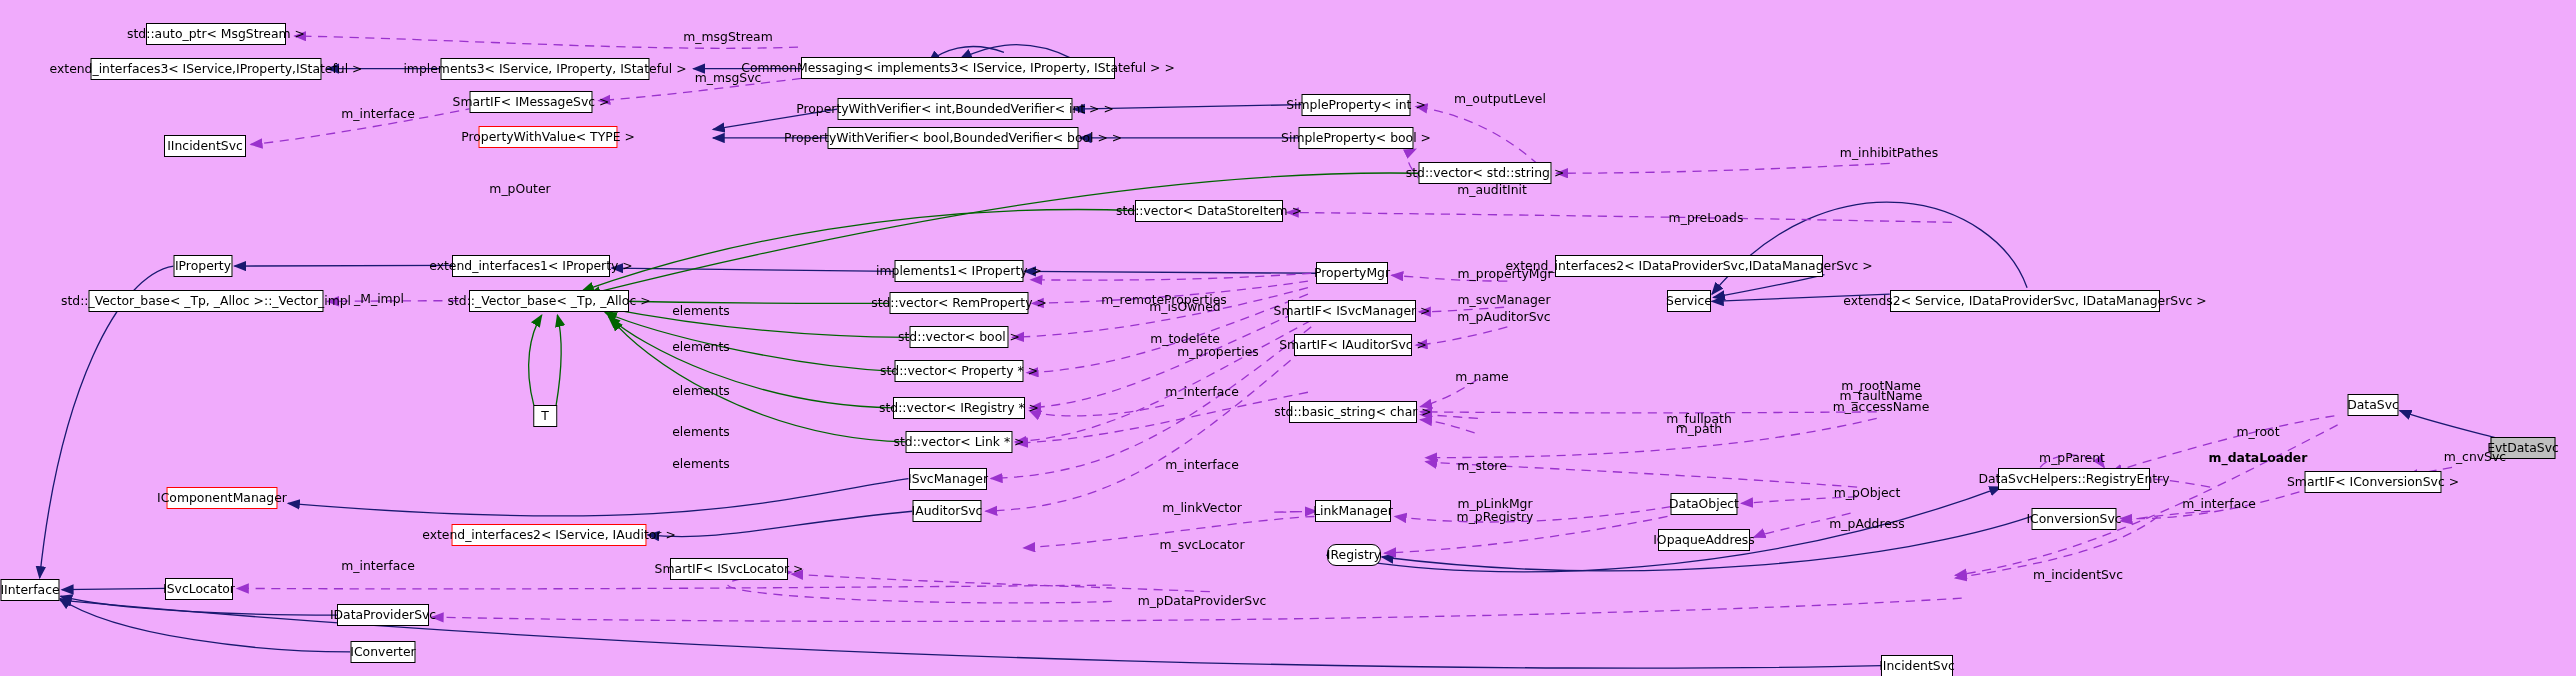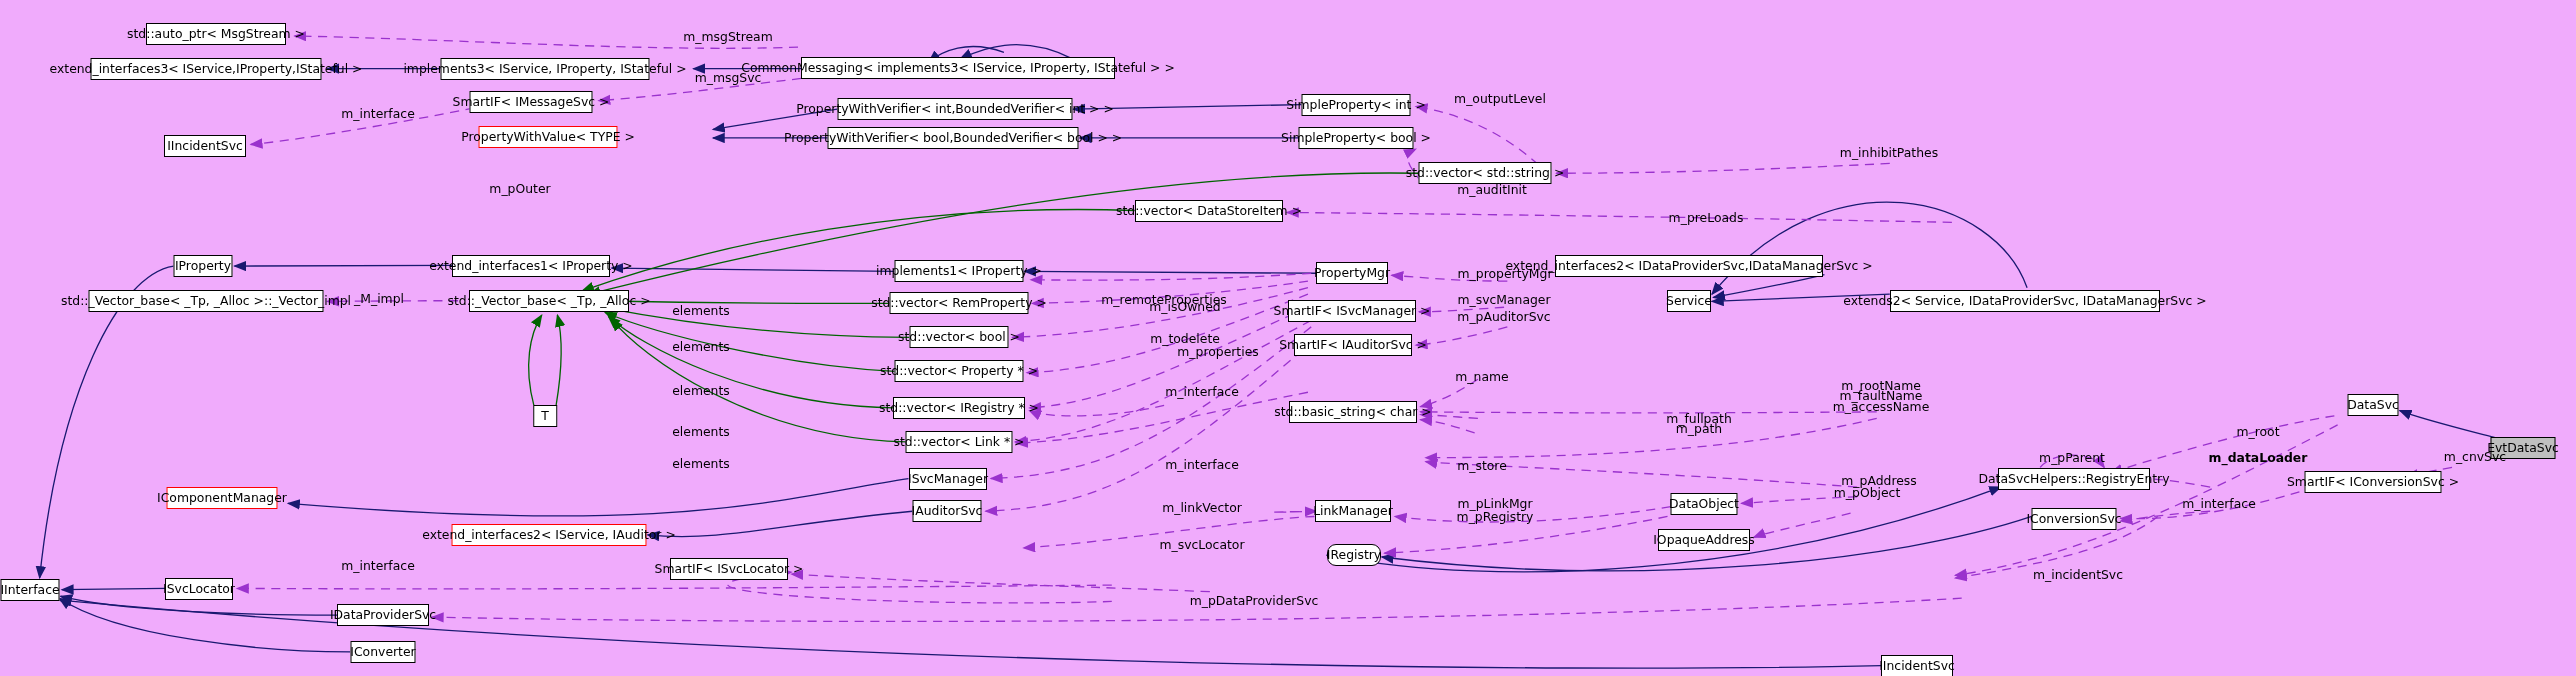--- a/index.html
+++ b/index.html
@@ -228,20 +228,20 @@
     <div class="elabel" style="left: 2475px; top: 457px;">m_cnvSvc</div>
     <div class="elabel" style="left: 2258px; top: 458px; font-weight: bold;">m_dataLoader</div>
     <div class="elabel" style="left: 701px; top: 464px;">elements</div>
     <div class="elabel" style="left: 2072px; top: 458px;">m_pParent</div>
     <div class="elabel" style="left: 1482px; top: 466px;">m_store</div>
     <div class="elabel" style="left: 1202px; top: 465px;">m_interface</div>
     <div class="elabel" style="left: 1867px; top: 493px;">m_pObject</div>
     <div class="elabel" style="left: 1202px; top: 508px;">m_linkVector</div>
     <div class="elabel" style="left: 1495px; top: 504px;">m_pLinkMgr</div>
     <div class="elabel" style="left: 1495px; top: 517px;">m_pRegistry</div>
-    <div class="elabel" style="left: 1867px; top: 481px; margin-left: 12px;">m_pAddress</div>
+    <div class="elabel" style="left: 1867px; top: 524px;">m_pAddress</div>
     <div class="elabel" style="left: 1202px; top: 545px;">m_svcLocator</div>
     <div class="elabel" style="left: 2219px; top: 504px;">m_interface</div>
     <div class="elabel" style="left: 2078px; top: 575px;">m_incidentSvc</div>
     <div class="elabel" style="left: 378px; top: 566px;">m_interface</div>
-    <div class="elabel" style="left: 1254px; top: 601px; text-align: right;">m_pDataProviderSvc</div>
+    <div class="elabel" style="left: 1202px; top: 601px; text-align: right;">m_pDataProviderSvc</div>
   </div>
 
 
 </body></html>

